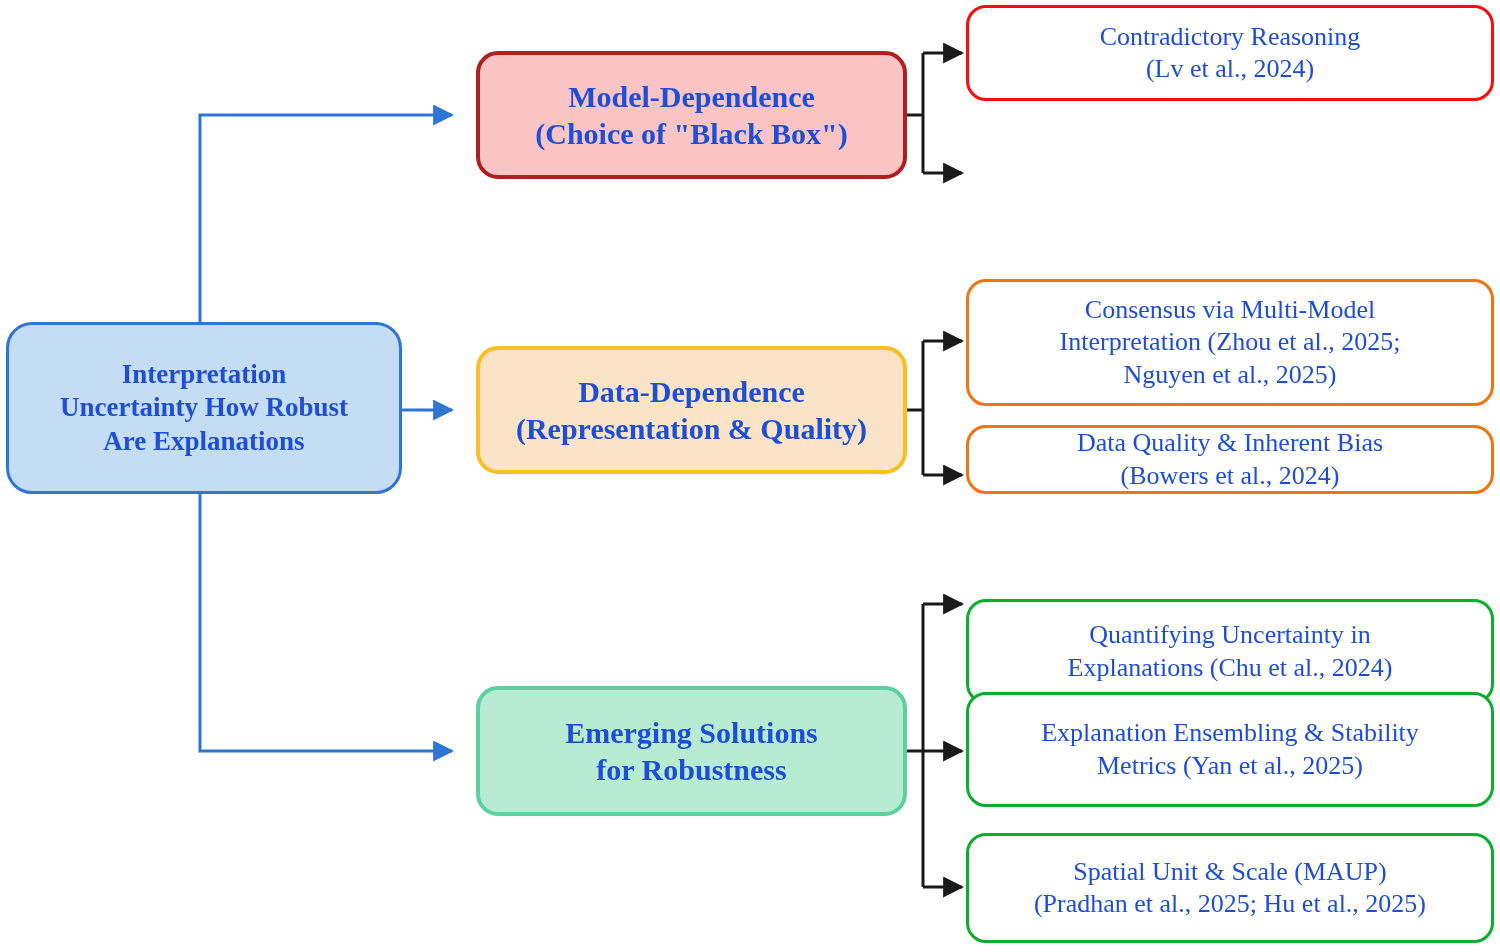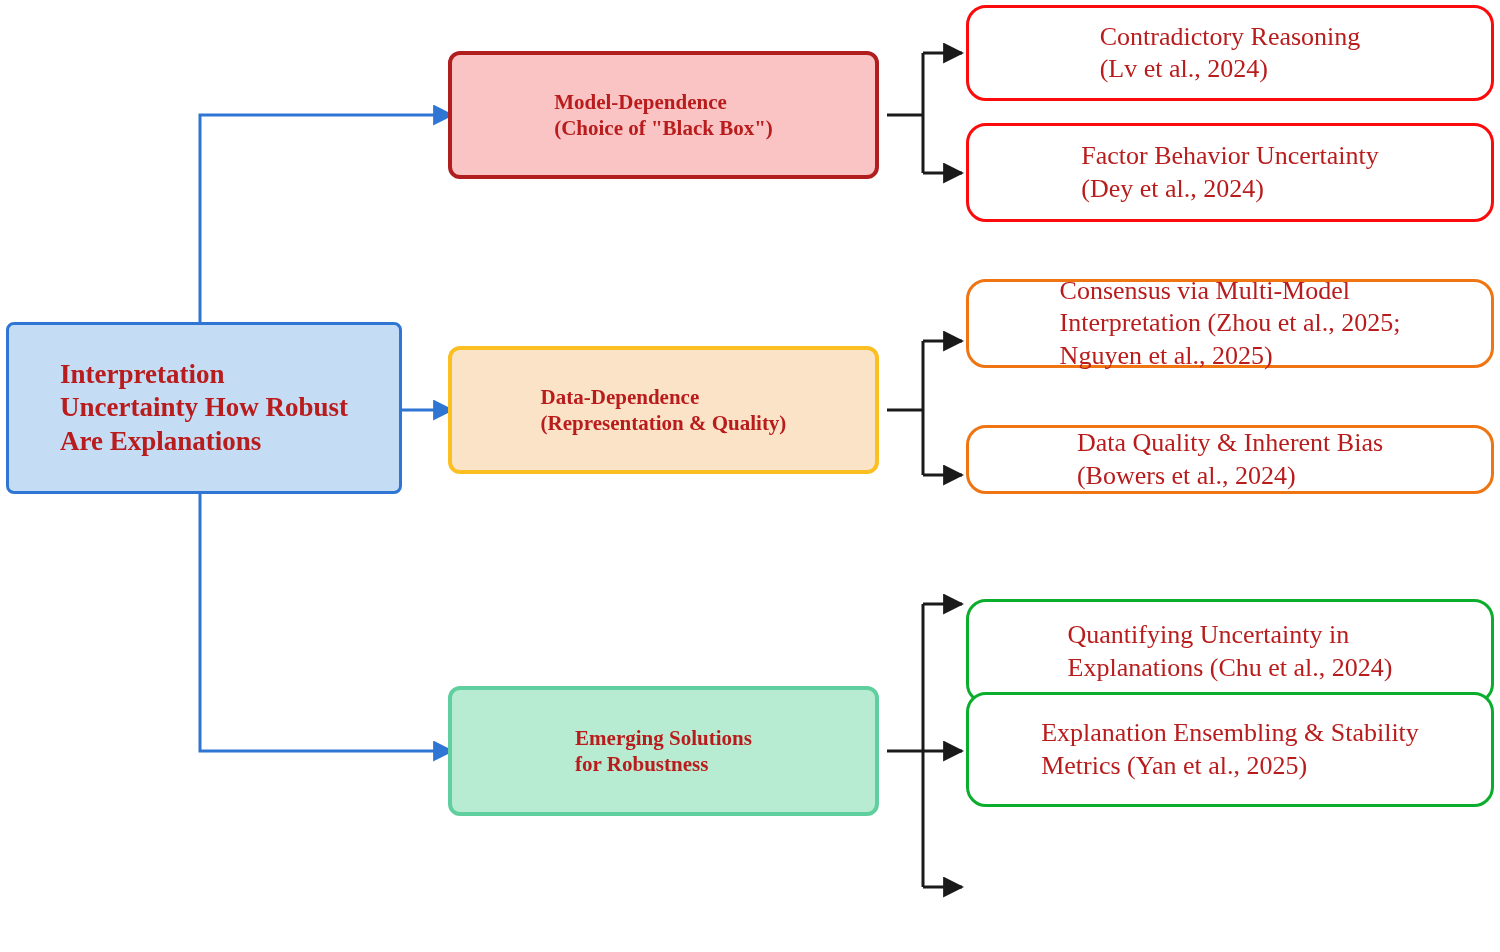--- a/index.html
+++ b/index.html
@@ -24,49 +24,50 @@
     width: 1500px;
     height: 952px;
     pointer-events: none;
   }
   .node {
     position: absolute;
     box-sizing: border-box;
     display: flex;
     align-items: center;
     justify-content: center;
+    text-align: center;
     line-height: 1.24;
-    color: #b91c1c;
+    color: #1d4ed8;
   }
   .node .txt {
     display: block;
     padding: 0 10px;
     white-space: pre-line;
   }
 
   
   .node-root {
     left: 6px;
     top: 322px;
     width: 396px;
     height: 172px;
     background: #c5dcf5;
     border: 3px solid #2e75d4;
-    border-radius: 8px;
+    border-radius: 26px;
     font-weight: bold;
     font-size: 27px;
   }
 
   
   .node-cat {
-    left: 448px;
+    left: 476px;
     width: 431px;
     font-weight: bold;
-    font-size: 21px;
-    border-radius: 12px;
+    font-size: 30px;
+    border-radius: 22px;
   }
   .node-cat-model {
     top: 51px;
     height: 128px;
     background: #fac4c4;
     border: 4px solid #b01e1e;
   }
   .node-cat-data {
     top: 346px;
     height: 128px;
@@ -88,21 +89,21 @@
     border-radius: 20px;
     font-size: 26px;
     font-weight: normal;
   }
   .leaf-red    { border: 3px solid #fb0b0b; }
   .leaf-orange { border: 3px solid #ee7512; }
   .leaf-green  { border: 3px solid #0aae2c; }
 
   .leaf-1 { top: 5px;   height: 96px; }
   .leaf-2 { top: 123px; height: 99px; }
-  .leaf-3 { top: 279px; height: 89px; }
+  .leaf-3 { top: 279px; height: 127px; }
   .leaf-4 { top: 425px; height: 69px; }
   .leaf-5 { top: 551px; height: 105px; margin-top: 48px; }
   .leaf-6 { top: 692px; height: 115px; }
   .leaf-7 { top: 833px; height: 110px; }
 </style>
 </head>
 <body>
 
 <div id="diagram">
 
@@ -154,37 +155,37 @@
 
   <div class="node node-cat node-cat-solutions">
     <span class="txt">Emerging Solutions
 for Robustness</span>
   </div>
 
   <div class="node node-leaf leaf-red leaf-1">
     <span class="txt">Contradictory Reasoning
 (Lv et al., 2024)</span>
   </div>
-  <div class="node node-leaf leaf-red leaf-2">
-    <span class="txt">Factor Behavior Uncertainty
-(Dey et al., 2024)</span>
-  </div>
 
   <div class="node node-leaf leaf-orange leaf-3">
     <span class="txt">Consensus via Multi-Model
 Interpretation (Zhou et al., 2025;
 Nguyen et al., 2025)</span>
   </div>
   <div class="node node-leaf leaf-orange leaf-4">
     <span class="txt">Data Quality &amp; Inherent Bias
 (Bowers et al., 2024)</span>
   </div>
 
   <div class="node node-leaf leaf-green leaf-5">
     <span class="txt">Quantifying Uncertainty in
 Explanations (Chu et al., 2024)</span>
   </div>
   <div class="node node-leaf leaf-green leaf-6">
     <span class="txt">Explanation Ensembling &amp; Stability
 Metrics (Yan et al., 2025)</span>
   </div>
+  <div class="node node-leaf leaf-green leaf-7">
+    <span class="txt">Spatial Unit &amp; Scale (MAUP)
+(Pradhan et al., 2025; Hu et al., 2025)</span>
+  </div>
 
 </div>
 
 </body></html>

